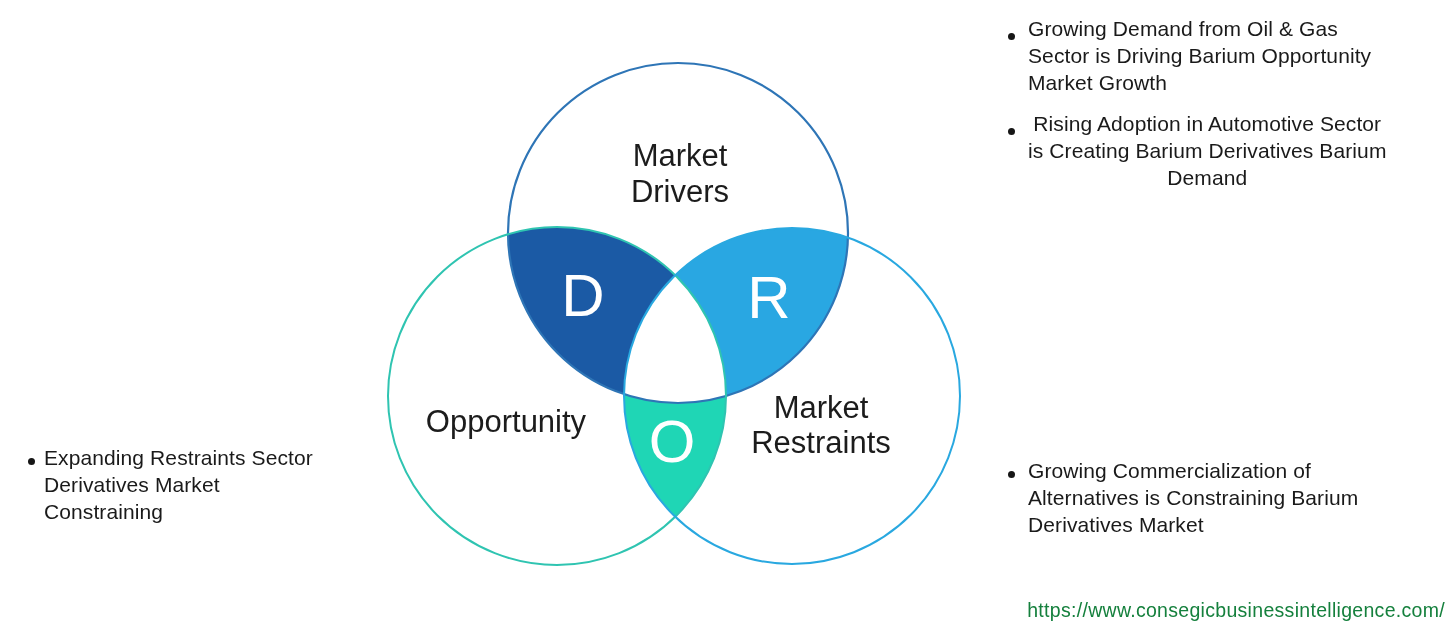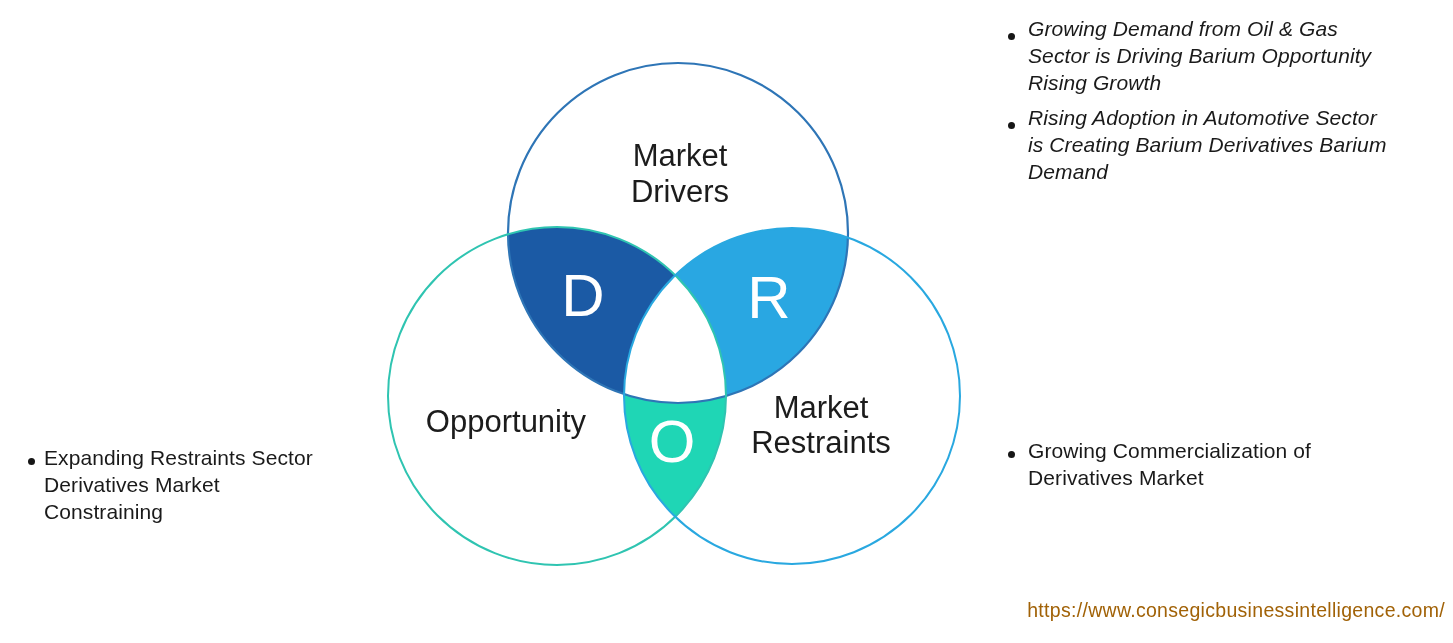--- a/index.html
+++ b/index.html
@@ -13,37 +13,37 @@
     text-anchor:middle;dominant-baseline:central;
     font-family:"Liberation Sans","DejaVu Sans",sans-serif;
   }
   .circle-label{
     fill:#1c1c1c;font-size:31px;font-weight:400;
     text-anchor:middle;dominant-baseline:central;
     font-family:"Liberation Sans","DejaVu Sans",sans-serif;
   }
   .bullet-block{position:absolute;}
   .bullet-item{display:flex;align-items:flex-start;}
-  .bullet-item + .bullet-item{margin-top:8px;}
+  .bullet-item + .bullet-item{margin-top:14px;text-align:center;}
   .dot{
     flex:0 0 auto;width:7px;height:7px;border-radius:50%;
     background:#161616;margin-right:0;
   }
   .dot-col{flex:0 0 28px;display:flex;justify-content:flex-start;}
   .bullet-lines{font-size:21px;line-height:27px;letter-spacing:0.1px;}
-  .block-right-top{left:1000px;top:15px;width:430px;font-style:italic;}
+  .block-right-top{left:1000px;top:15px;width:430px;}
   .block-right-top .dot-col .dot{margin-left:8px;margin-top:18px;}
   .block-left{left:22px;top:444px;width:360px;}
   .block-left .dot-col{flex:0 0 22px;}
   .block-left .dot-col .dot{margin-left:6px;margin-top:14px;}
-  .block-right-bottom{left:1000px;top:437px;width:430px;}
+  .block-right-bottom{left:1000px;top:457px;width:430px;}
   .block-right-bottom .dot-col .dot{margin-left:8px;margin-top:14px;}
   .source-url{
     position:absolute;right:8px;top:599px;
-    font-size:19.5px;letter-spacing:0.3px;color:#a16207;
+    font-size:19.5px;letter-spacing:0.3px;color:#15803d;
   }
 </style>
 </head>
 <body>
 
 <div class="stage">
 
   <svg class="venn-svg" width="1453" height="643" viewBox="0 0 1453 643">
     <defs>
       <clipPath id="clipTop">
@@ -88,21 +88,21 @@
   </svg>
 
   <div class="bullet-block block-right-top">
     <div class="bullet-item">
       <span class="dot-col">
           <span class="dot"></span>
         </span>
       <div class="bullet-lines">
         <div>Growing Demand from Oil &amp; Gas</div>
         <div>Sector is Driving Barium Opportunity</div>
-        <div>Rising Growth</div>
+        <div>Market Growth</div>
       </div>
     </div>
     <div class="bullet-item">
       <span class="dot-col">
           <span class="dot"></span>
         </span>
       <div class="bullet-lines">
         <div>Rising Adoption in Automotive Sector</div>
         <div>is Creating Barium Derivatives Barium</div>
         <div>Demand</div>
@@ -123,20 +123,21 @@
     </div>
   </div>
 
   <div class="bullet-block block-right-bottom">
     <div class="bullet-item">
       <span class="dot-col">
           <span class="dot"></span>
         </span>
       <div class="bullet-lines">
         <div>Growing Commercialization of</div>
+        <div>Alternatives is Constraining Barium</div>
         <div>Derivatives Market</div>
       </div>
     </div>
   </div>
 
   <div class="source-url">https://www.consegicbusinessintelligence.com/</div>
 
 </div>
 
 </body></html>

